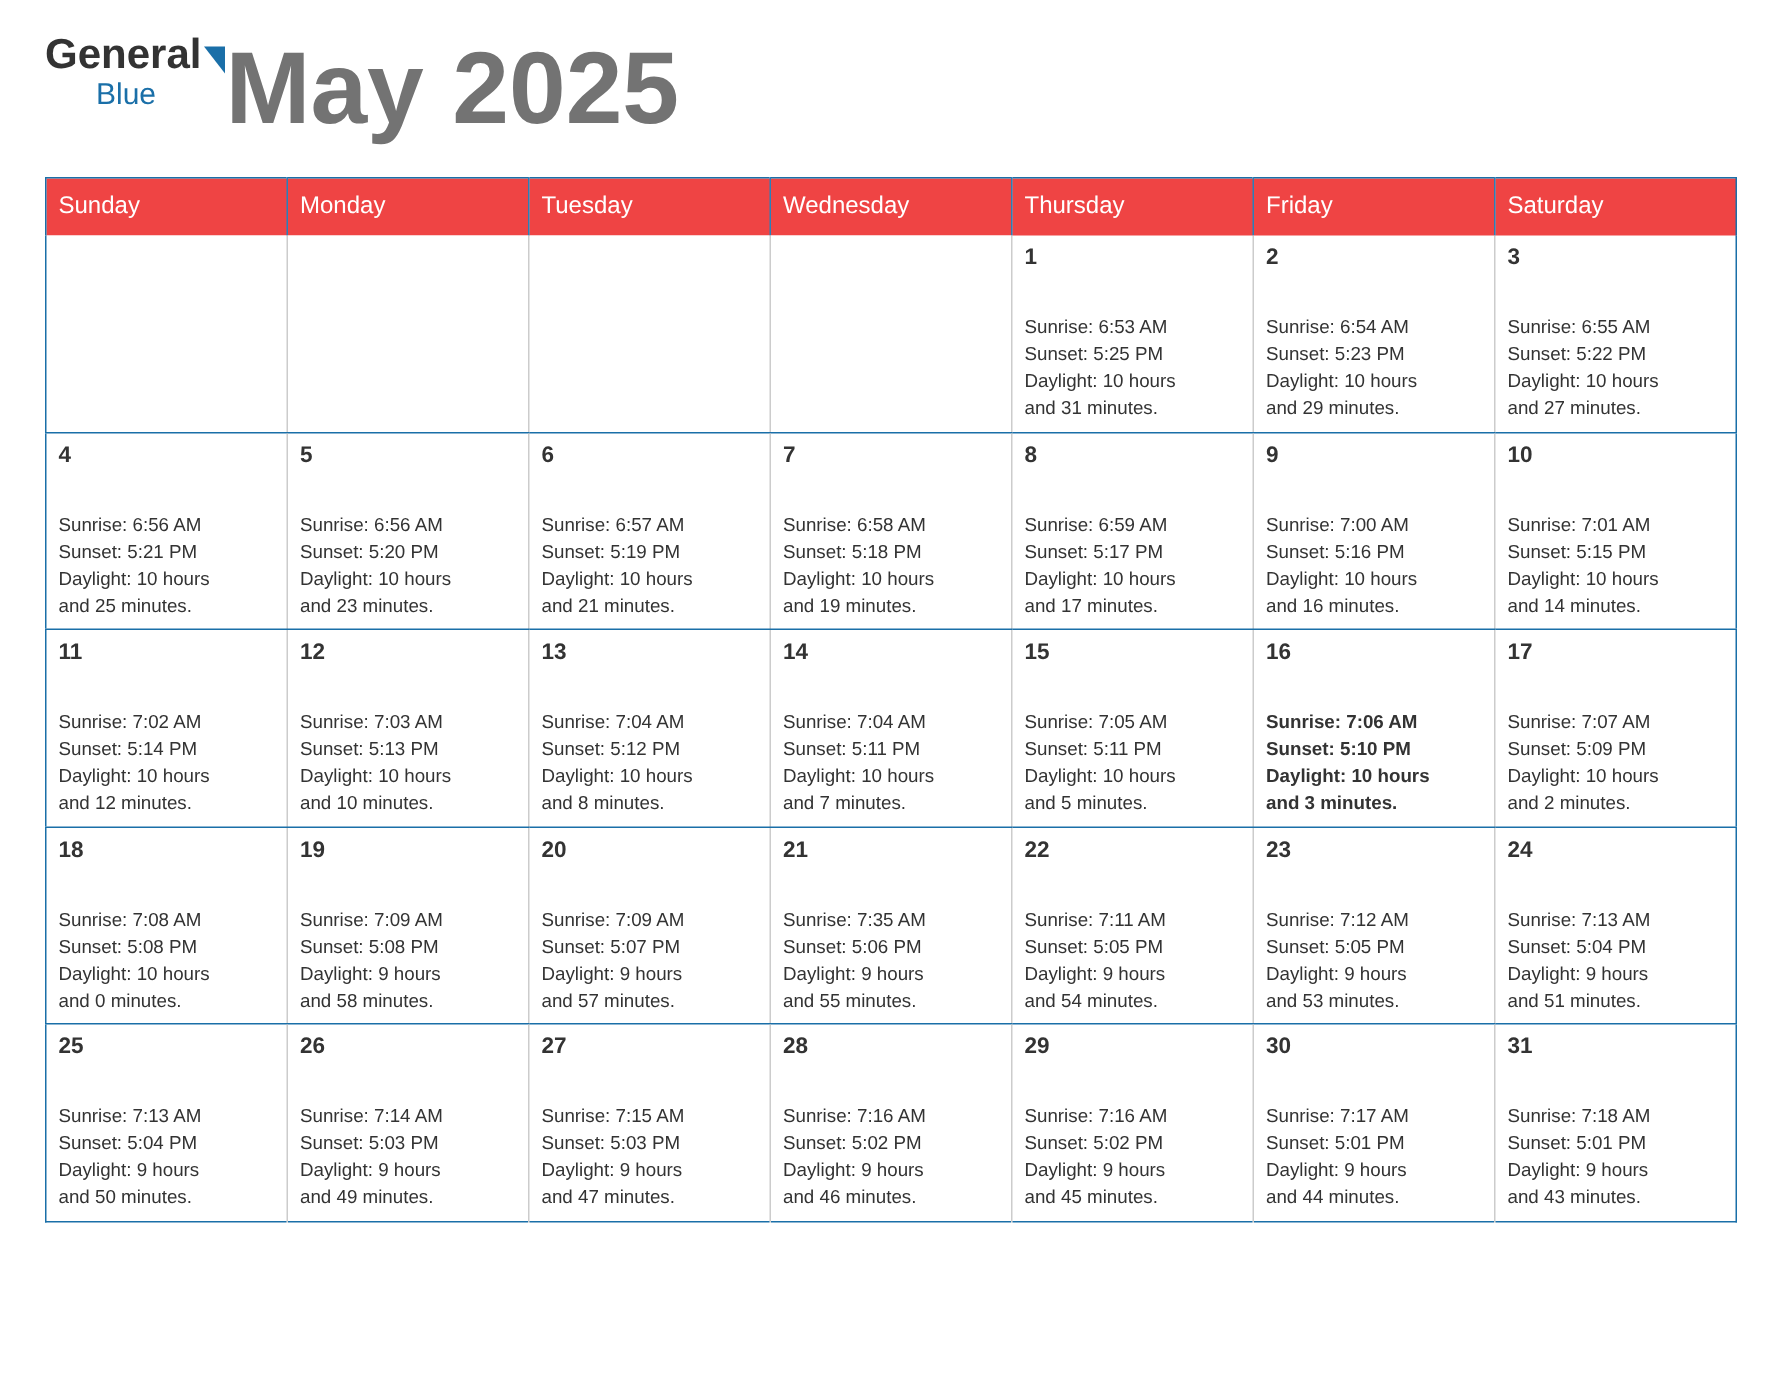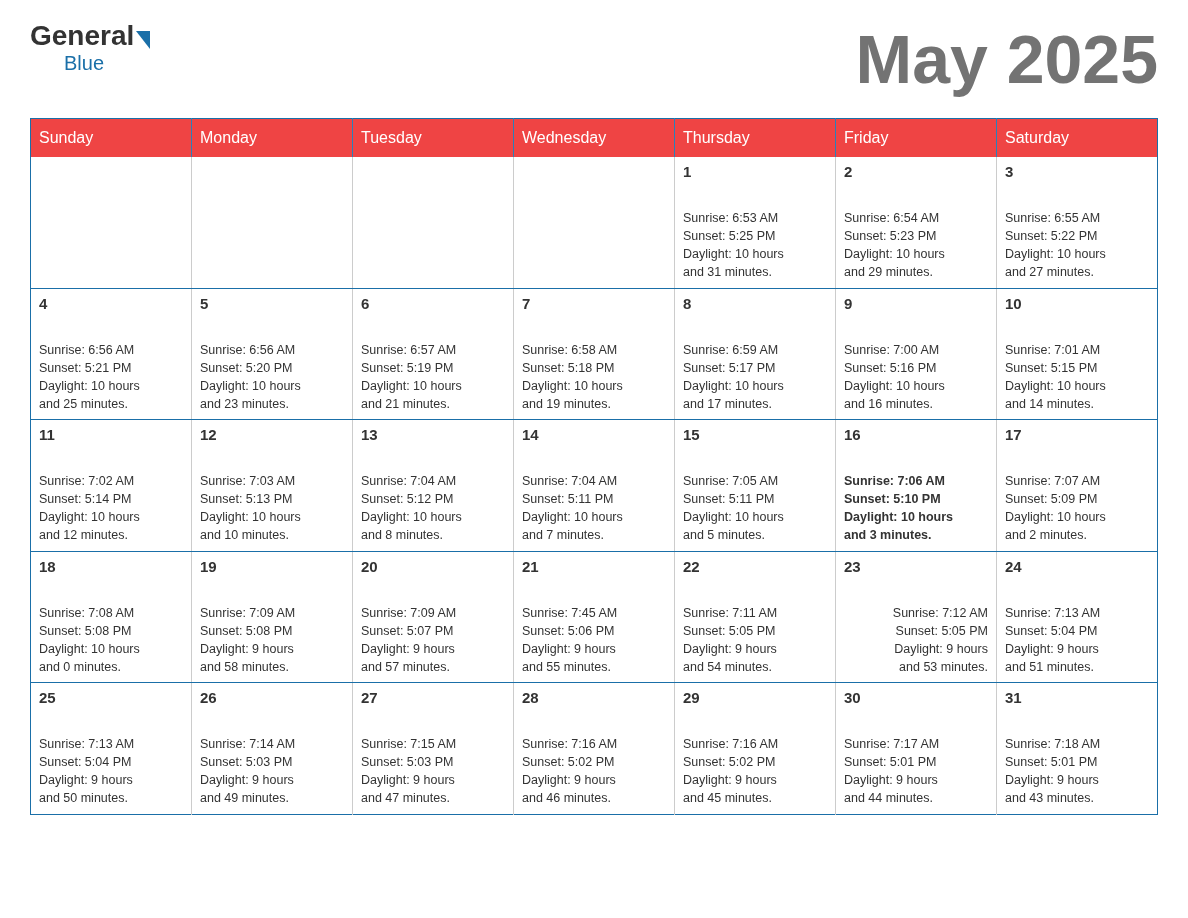--- a/index.html
+++ b/index.html
@@ -5,21 +5,21 @@
     * { margin: 0; padding: 0; box-sizing: border-box; }
     body {
       font-family: Arial, sans-serif;
       background: #fff;
       width: 1188px;
       min-height: 918px;
       padding: 20px 30px;
     }
     .header {
       display: flex;
-      justify-content: space-between;
+      justify-content: flex-start;
       align-items: flex-start;
       margin-bottom: 20px;
     }
     .logo {
       display: flex;
       flex-direction: column;
       align-items: flex-start;
     }
     .logo-top {
       display: flex;
@@ -282,35 +282,35 @@
         </td>
         <td>
           <div class="day-number">20</div>
           <div class="day-info" style="white-space: pre-line;">Sunrise: 7:09 AM
 Sunset: 5:07 PM
 Daylight: 9 hours
 and 57 minutes.</div>
         </td>
         <td>
           <div class="day-number">21</div>
-          <div class="day-info" style="white-space: pre-line;">Sunrise: 7:45 AM
+          <div class="day-info" style="white-space: pre-line;">Sunrise: 7:35 AM
 Sunset: 5:06 PM
 Daylight: 9 hours
 and 55 minutes.</div>
         </td>
         <td>
           <div class="day-number">22</div>
           <div class="day-info" style="white-space: pre-line;">Sunrise: 7:11 AM
 Sunset: 5:05 PM
 Daylight: 9 hours
 and 54 minutes.</div>
         </td>
         <td>
           <div class="day-number">23</div>
-          <div class="day-info" style="white-space: pre-line; text-align: right;">Sunrise: 7:12 AM
+          <div class="day-info" style="white-space: pre-line;">Sunrise: 7:12 AM
 Sunset: 5:05 PM
 Daylight: 9 hours
 and 53 minutes.</div>
         </td>
         <td>
           <div class="day-number">24</div>
           <div class="day-info" style="white-space: pre-line;">Sunrise: 7:13 AM
 Sunset: 5:04 PM
 Daylight: 9 hours
 and 51 minutes.</div>

